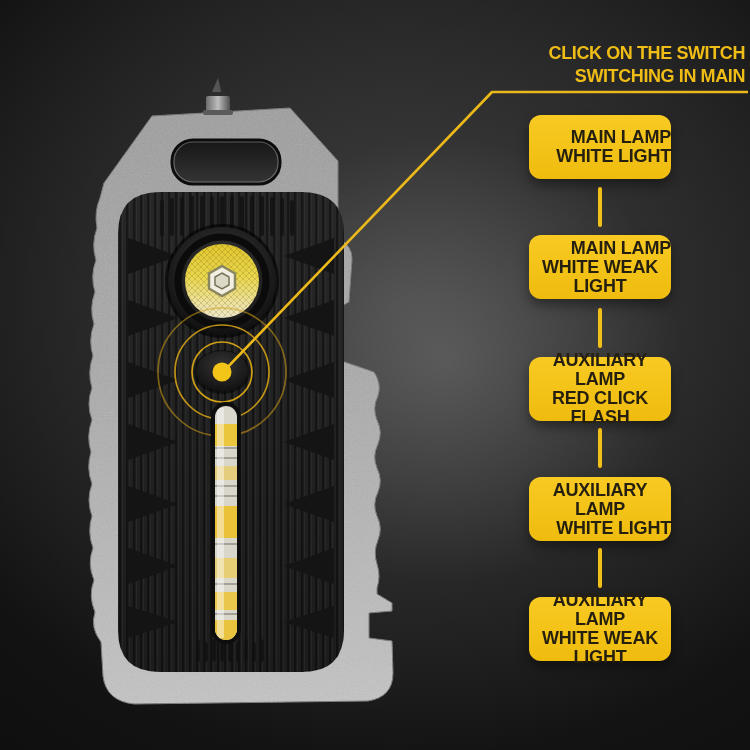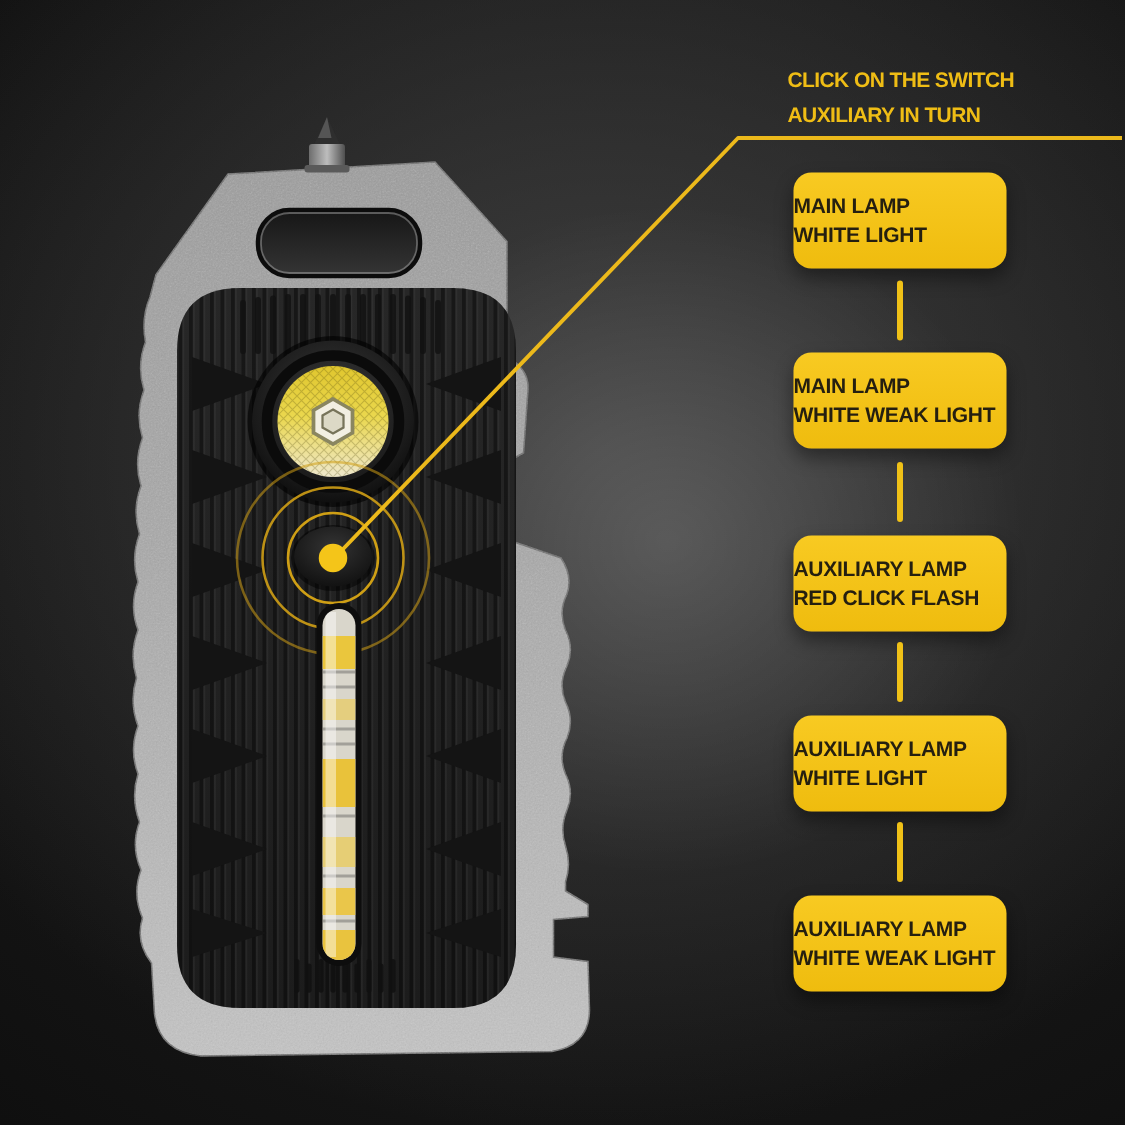--- a/index.html
+++ b/index.html
@@ -8,29 +8,29 @@
     font-family:"Liberation Sans", sans-serif;
     background-color:#0a0a0a;
     background-image:
       radial-gradient(ellipse 340px 320px at 445px 360px, rgba(255,255,255,0.16), rgba(255,255,255,0) 70%),
       radial-gradient(ellipse 620px 540px at 400px 300px, #3f3f3f, rgba(40,40,40,0) 85%),
       radial-gradient(ellipse 950px 850px at 420px 280px, #232323, #090909 92%);
   }
   .flashlight-svg{position:absolute;left:0;top:0;}
   .callout-title{
     position:absolute;left:525px;top:42px;width:220px;
-    color:#efbd15;font-size:14px;font-weight:bold;line-height:23px;
-    letter-spacing:-0.4px;white-space:nowrap;
+    color:#efbd15;font-size:18px;font-weight:bold;line-height:23px;
+    letter-spacing:-0.4px;white-space:nowrap;text-align:right;
   }
   .badge{
     position:absolute;left:529px;width:142px;height:64px;
     background:linear-gradient(#f8ca22,#efbc0e);
     border-radius:12px;
-    display:flex;flex-direction:column;align-items:flex-start;justify-content:center;
-    color:#251f10;font-size:14px;font-weight:bold;line-height:19px;
+    display:flex;flex-direction:column;align-items:flex-end;justify-content:center;
+    color:#251f10;font-size:18px;font-weight:bold;line-height:19px;
     letter-spacing:-0.2px;text-align:center;
     box-shadow:0 6px 12px rgba(0,0,0,0.40);
   }
   .connector{
     position:absolute;left:598px;width:4px;height:40px;
     background:#f0c117;border-radius:2px;
   }
 </style>
 </head>
 <body>
@@ -217,21 +217,21 @@
         <rect x="217" y="408" width="7" height="230" fill="rgba(255,255,255,0.45)"></rect>
       </g>
     </g>
 
     <polyline points="222,373 492,92 748,92" fill="none" stroke="#ecb91b" stroke-width="2.6" stroke-linejoin="round"></polyline>
     <circle cx="222" cy="372" r="9.5" fill="#f4c519"></circle>
   </svg>
 
   <div class="callout-title">
     <div>CLICK ON THE SWITCH</div>
-    <div>AUXILIARY IN TURN</div>
+    <div>SWITCHING IN MAIN</div>
   </div>
 
   <div class="badge" style="top:115px">
     <span>MAIN LAMP</span>
     <span>WHITE LIGHT</span>
   </div>
   <div class="connector" style="top:187px"></div>
 
   <div class="badge" style="top:235px">
     <span>MAIN LAMP</span>

